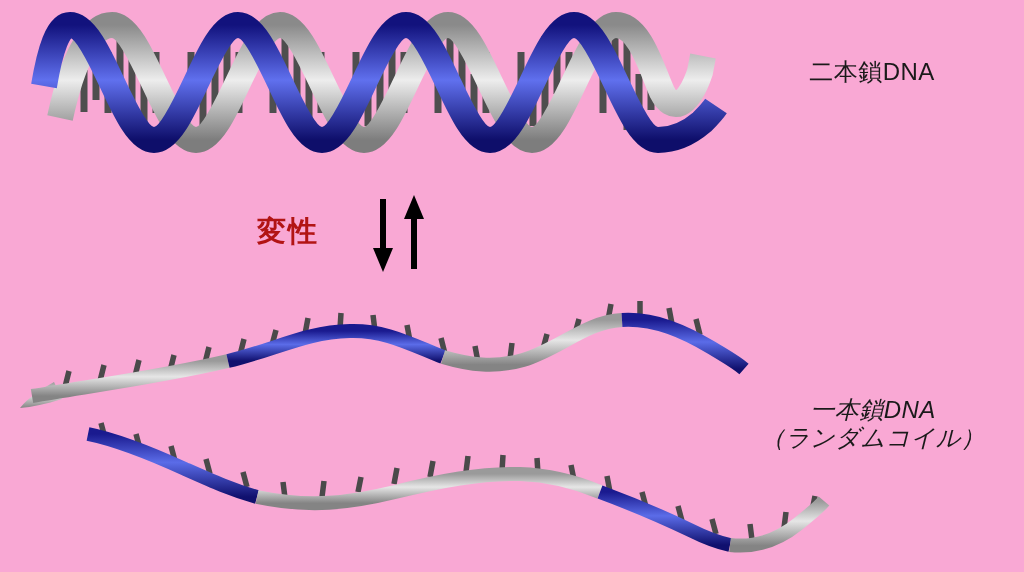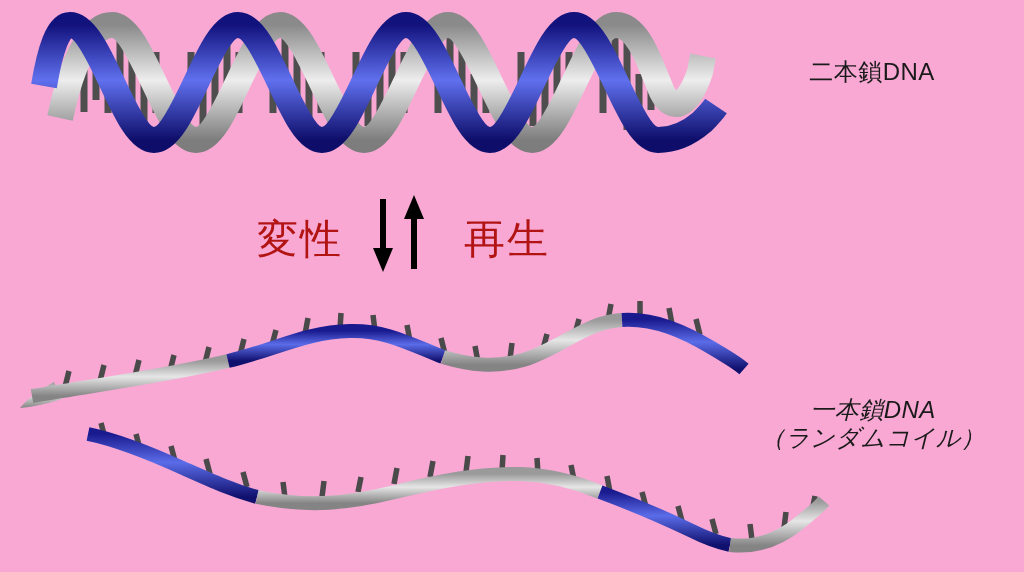--- a/index.html
+++ b/index.html
@@ -8,21 +8,21 @@
     font-family:"Liberation Sans","DejaVu Sans",sans-serif;overflow:hidden;
   }
   #stage svg{position:absolute;left:0;top:0;}
   .side-label{
     position:absolute;text-align:center;color:#1a1a1a;
     font-size:24px;line-height:1.17;letter-spacing:0.5px;white-space:nowrap;
   }
   #label-top{left:752px;top:58px;width:240px;}
   #label-bottom{left:748px;top:396px;width:250px;font-style:italic;}
   .process-label{
-    position:absolute;color:#b21414;font-size:41px;font-weight:normal;
+    position:absolute;color:#b21414;font-size:29px;font-weight:bold;
     letter-spacing:2px;white-space:nowrap;
   }
   #label-denature{left:257px;top:212px;}
   #label-renature{left:464px;top:212px;}
 </style>
 </head>
 <body>
 
 <div id="stage">
 
@@ -127,20 +127,19 @@
       <path fill="none" stroke="url(#grayRibbonFlat)" stroke-width="14" d="M730,545 C756,548 778,540 798,524 C808,516 818,508 824,501"></path>
     </g>
   </svg>
 
   <div id="label-top" class="side-label">
     <div>二本鎖DNA</div>
   </div>
 
   <div id="label-denature" class="process-label">変性</div>
 
-  <div id="label-renature" class="process-label">再生</div>
 
   <div id="label-bottom" class="side-label">
     <div>一本鎖DNA</div>
     <div>（ランダムコイル）</div>
   </div>
 
 </div>
 
 </body></html>

